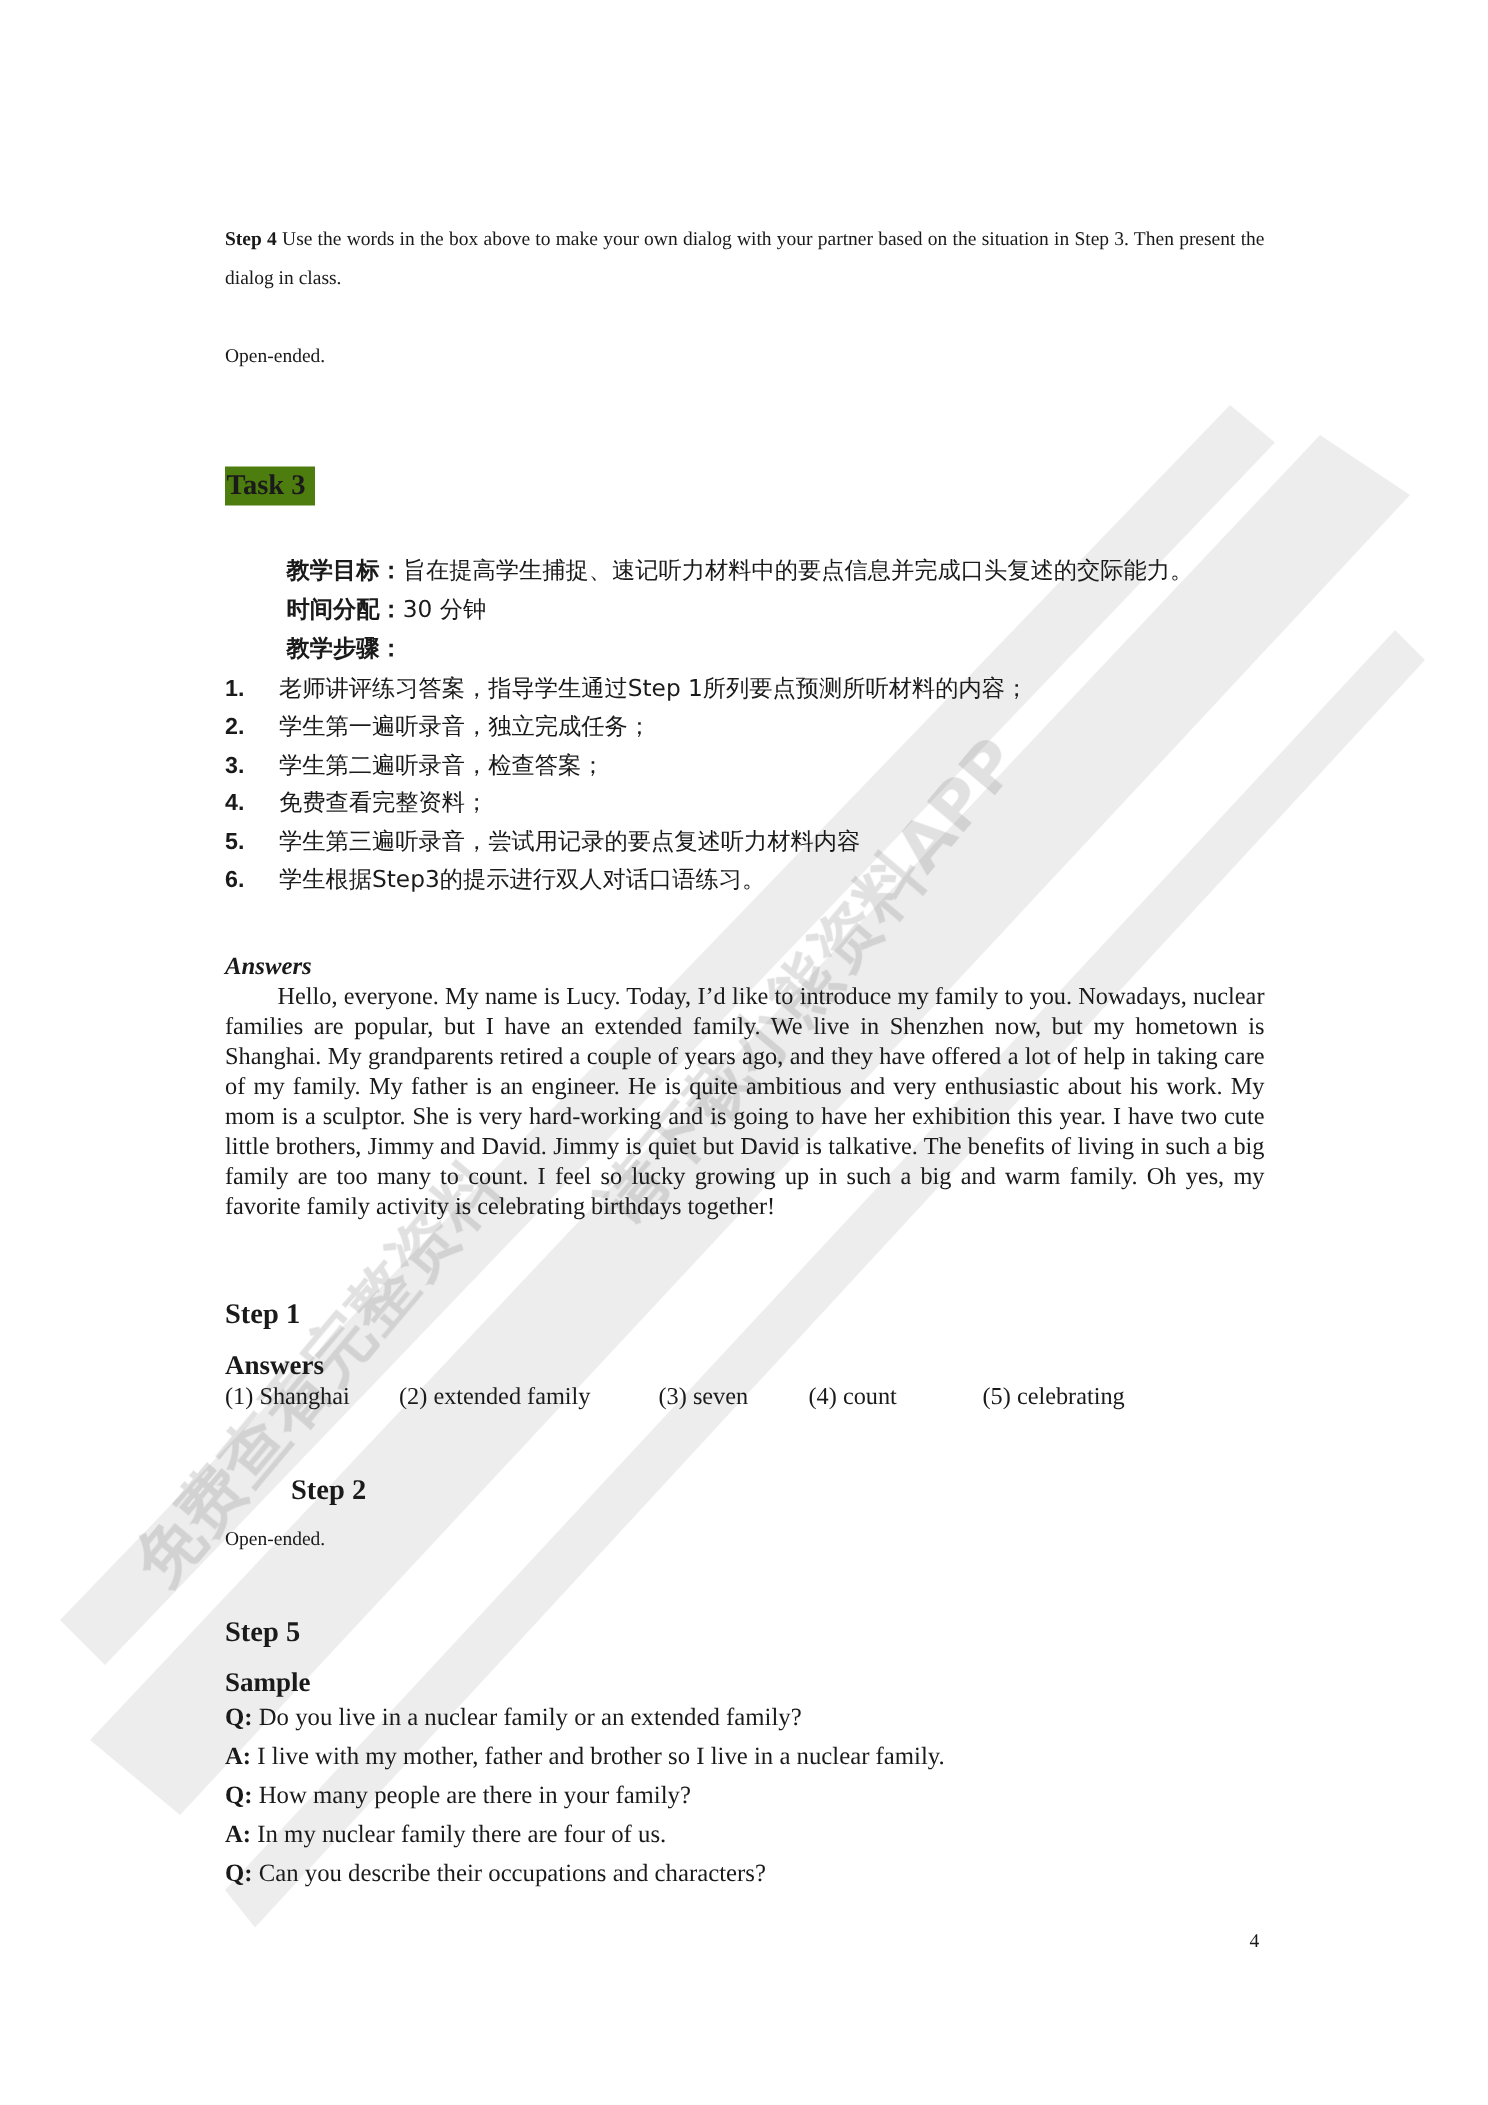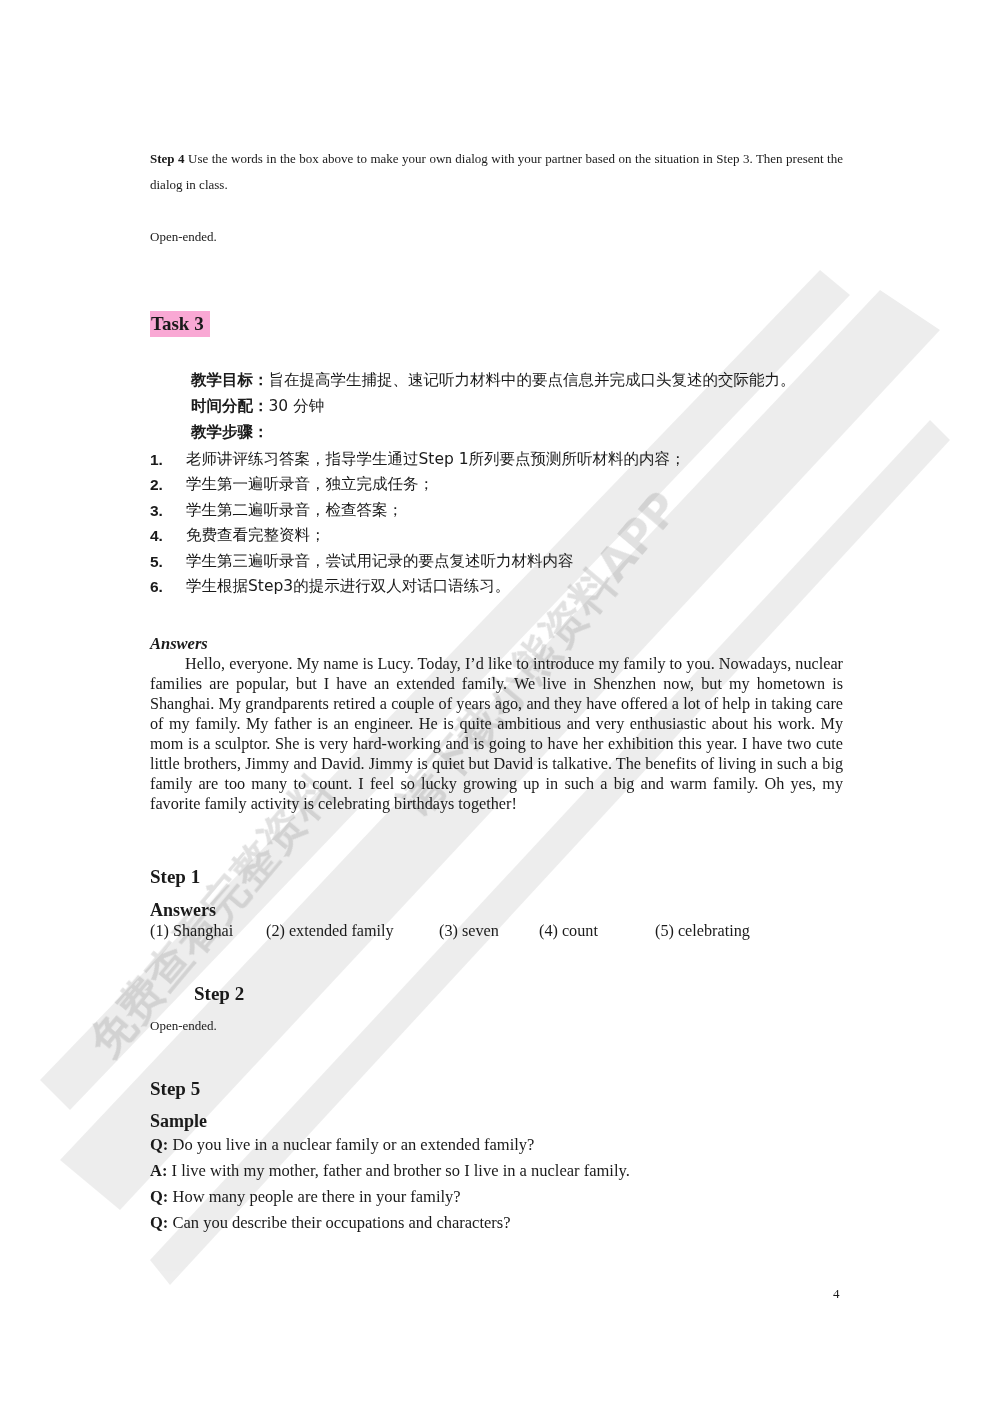--- a/index.html
+++ b/index.html
@@ -4,21 +4,21 @@
 <style>
   html, body { margin: 0; padding: 0; background: #ffffff; }
   body { width: 992px; height: 1403px; position: relative; overflow: hidden;
          font-family: "Liberation Serif", "DejaVu Serif", serif; color: #1a1a1a; }
   .page { position: absolute; left: 0; top: 0; width: 992px; height: 1403px; }
   .watermark { position: absolute; left: 0; top: 0; width: 992px; height: 1403px; pointer-events: none; z-index: 0; }
   .content { position: absolute; left: 150px; top: 0; width: 693px; z-index: 1; }
   .abs { position: absolute; left: 0; }
   .p16 { font-size: 13px; line-height: 26px; }
   .b { font-weight: bold; }
-  .task-label { display: inline-block; background: #f9a8d4; font-weight: bold; font-size: 19px;
+  .task-label { display: inline-block; background: #4d7c0f; font-weight: bold; font-size: 19px;
                 padding: 1px 6px 1px 1px; line-height: 24px; }
   .cn { font-family: "DejaVu Sans", sans-serif; font-size: 15.5px; line-height: 25px; }
   .cn-b { font-weight: bold; margin-left: 41px; }
   .steps { list-style: none; margin: 0; padding: 0; }
   .steps li { display: flex; font-family: "DejaVu Sans", sans-serif; font-size: 15.5px; line-height: 25.4px; }
   .steps .num { width: 36px; font-weight: bold; font-family: "Liberation Sans", sans-serif; }
   .script-title { font-style: italic; font-weight: bold; font-size: 16.5px; line-height: 20px; }
   .script-body { font-size: 16.2px; line-height: 20px; text-align: justify; text-indent: 35px; margin: 0; }
   .heading { font-weight: bold; font-size: 19px; line-height: 24px; }
   .subheading { font-weight: bold; font-size: 18px; line-height: 22px; }
@@ -106,18 +106,19 @@
     <div class="abs heading" style="top:982px;margin-left:44px;">Step 2</div>
     <div class="abs p16" style="top:1013px;">Open-ended.</div>
 
     <div class="abs heading" style="top:1077px;">Step 5</div>
     <div class="abs subheading" style="top:1110px;">Sample</div>
 
     <div class="abs qa" style="top:1132px; width:693px;">
       <div><span class="b">Q:</span><span> Do you live in a nuclear family or an extended family?</span></div>
       <div><span class="b">A:</span><span> I live with my mother, father and brother so I live in a nuclear family.</span></div>
       <div><span class="b">Q:</span><span> How many people are there in your family?</span></div>
+      <div><span class="b">A:</span><span> In my nuclear family there are four of us.</span></div>
       <div><span class="b">Q:</span><span> Can you describe their occupations and characters?</span></div>
     </div>
   </div>
 
   <div class="page-num">4</div>
 </div>
 
 </body></html>

